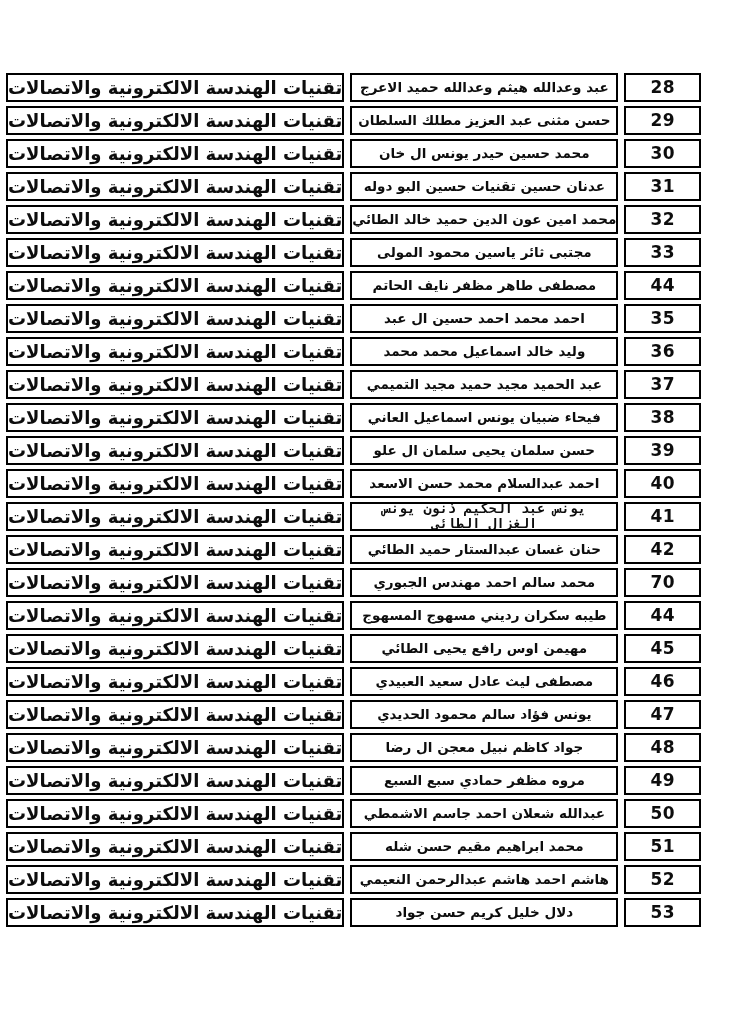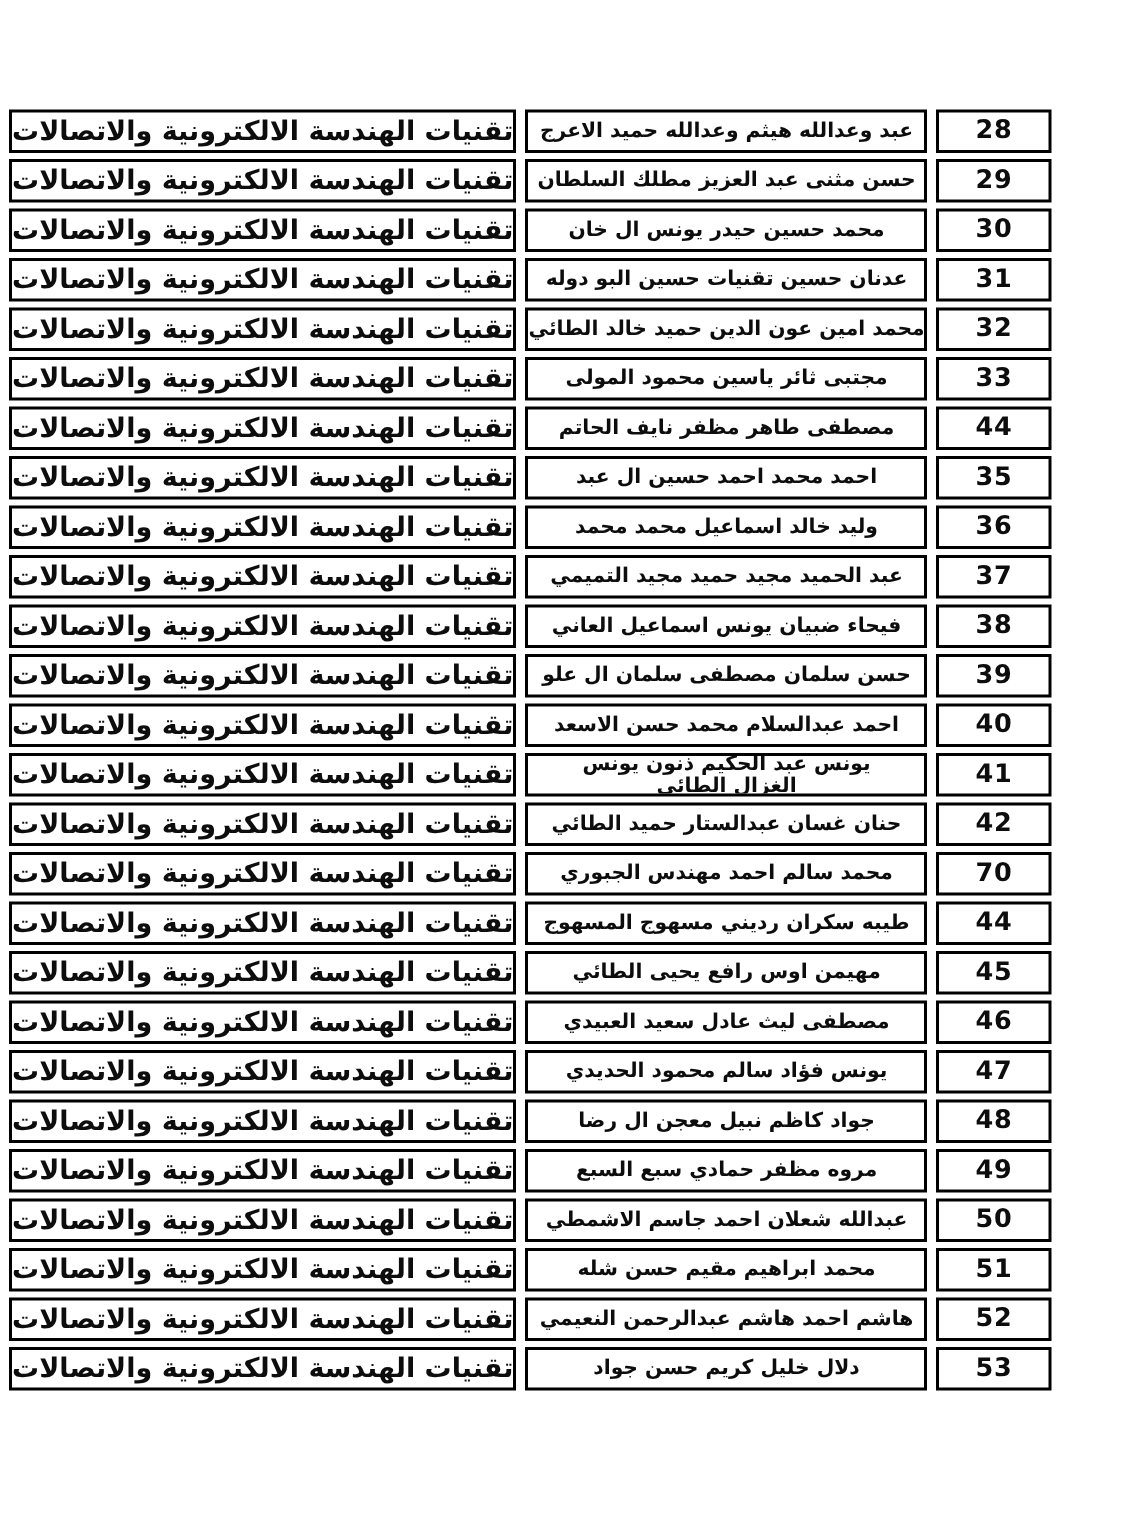--- a/index.html
+++ b/index.html
@@ -38,20 +38,21 @@
     line-height:15px;
     white-space:nowrap;
     text-align:center;
   }
   .num-txt{font-size:17px;letter-spacing:0.5px;}
   .dept-txt{font-size:18px;}
   .two-line{
     white-space:normal;
     max-width:212px;
     margin:0 auto;
+    font-family:Liberation Mono, monospace;
   }
 </style>
 </head>
 <body>
 
 <div class="page">
   <table class="roster">
     <tbody id="tbody">
   <tr>
     <td class="cell num-cell">
@@ -183,21 +184,21 @@
     <td class="cell dept-cell">
       <div class="txt dept-txt">تقنيات الهندسة الالكترونية والاتصالات</div>
     </td>
   </tr>
 
   <tr>
     <td class="cell num-cell">
       <div class="txt num-txt">39</div>
     </td>
     <td class="cell name-cell">
-      <div class="txt name-txt">حسن سلمان مصطفى سلمان ال علو</div>
+      <div class="txt name-txt">حسن سلمان يحيى سلمان ال علو</div>
     </td>
     <td class="cell dept-cell">
       <div class="txt dept-txt">تقنيات الهندسة الالكترونية والاتصالات</div>
     </td>
   </tr>
 
   <tr>
     <td class="cell num-cell">
       <div class="txt num-txt">40</div>
     </td>

